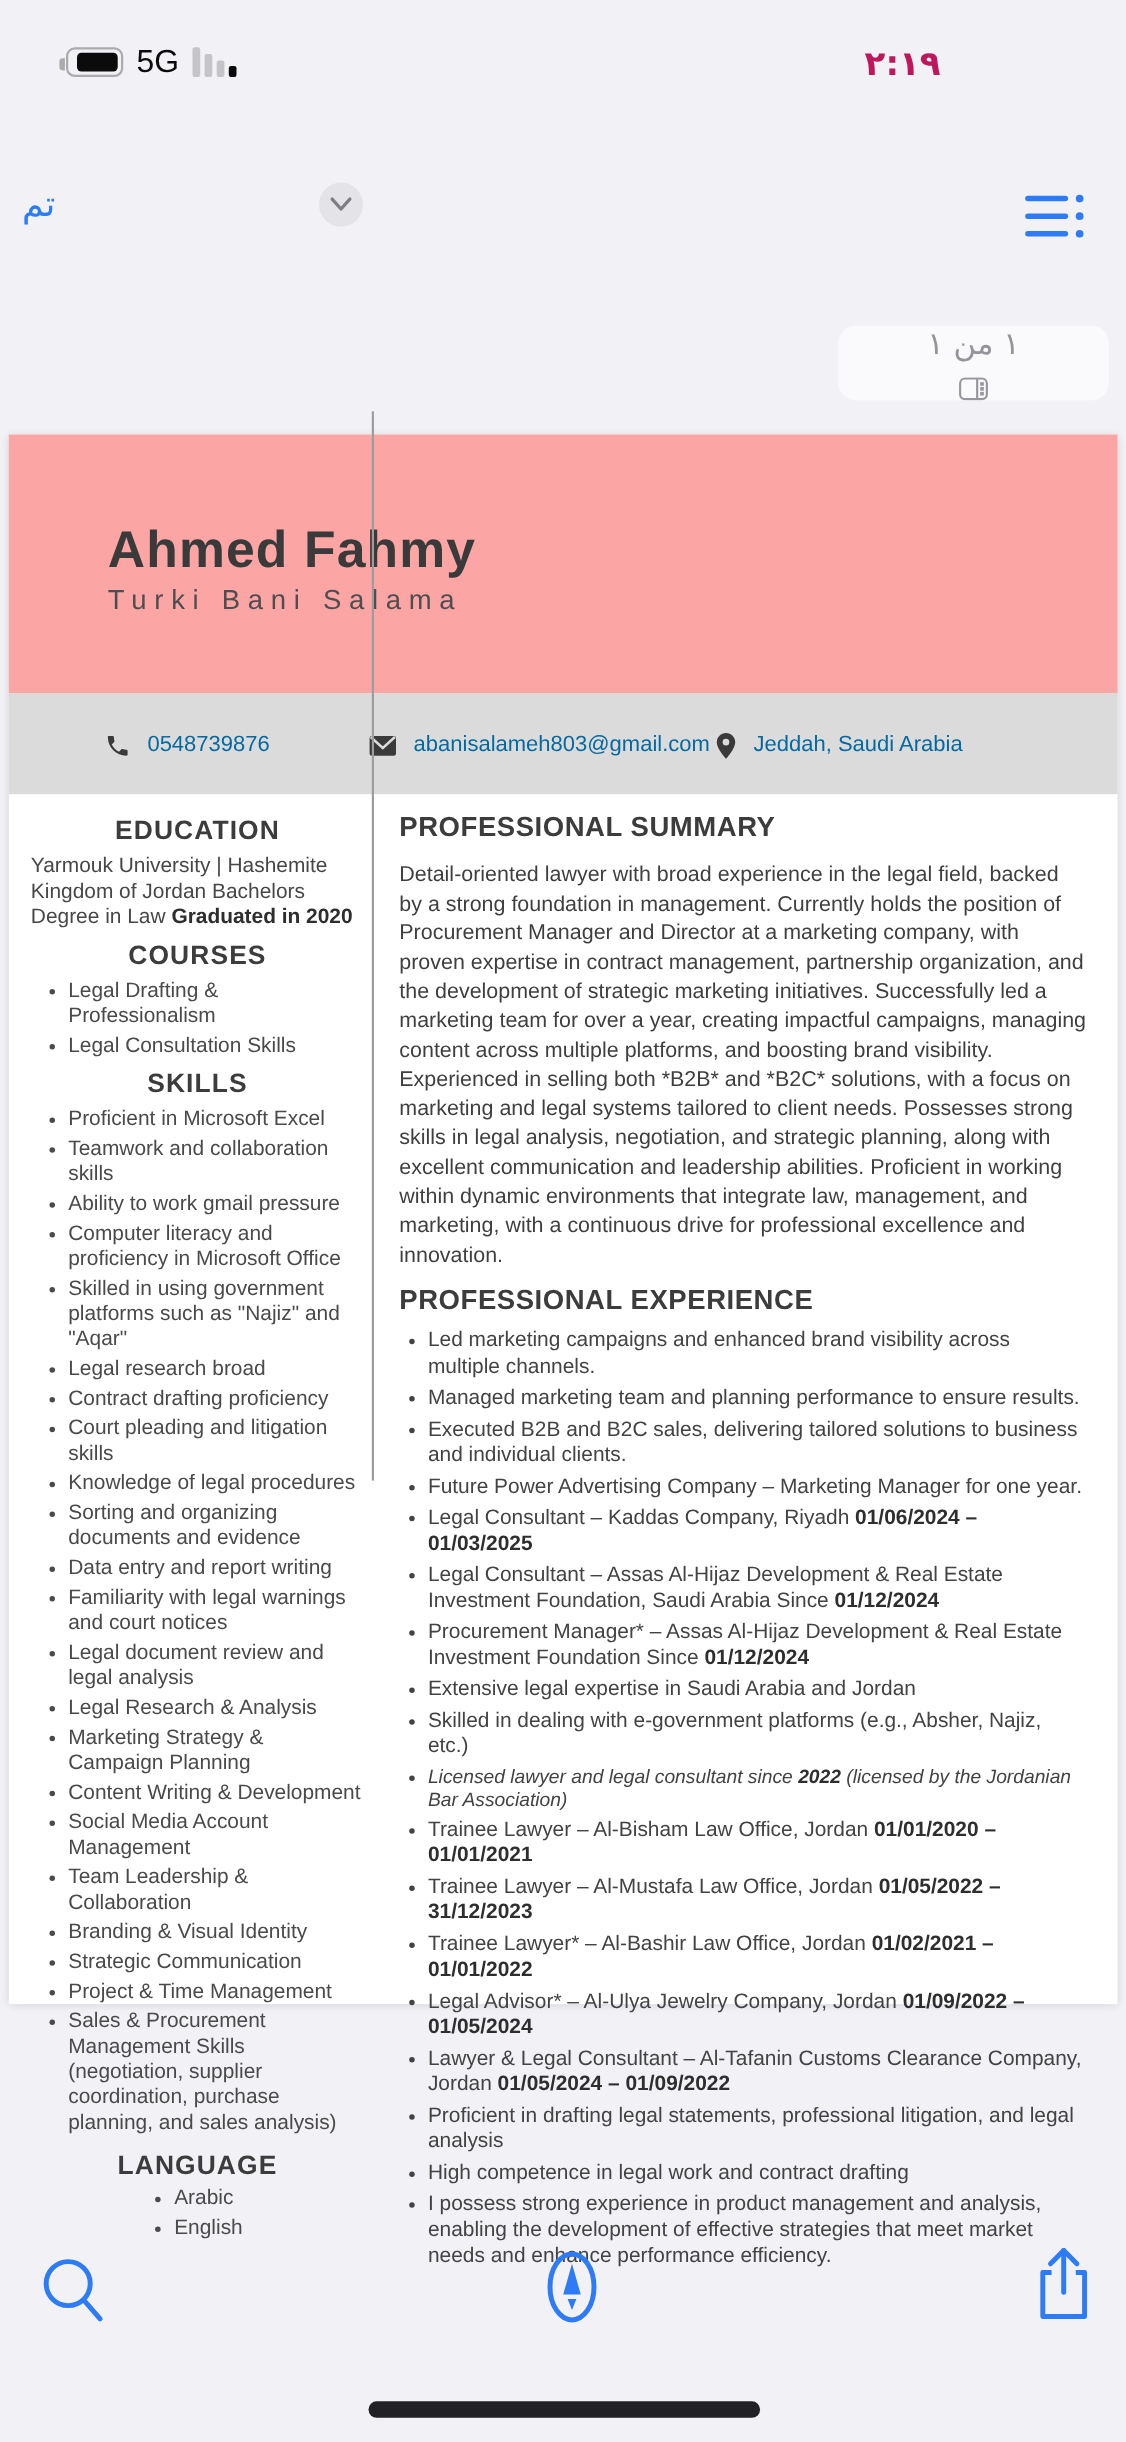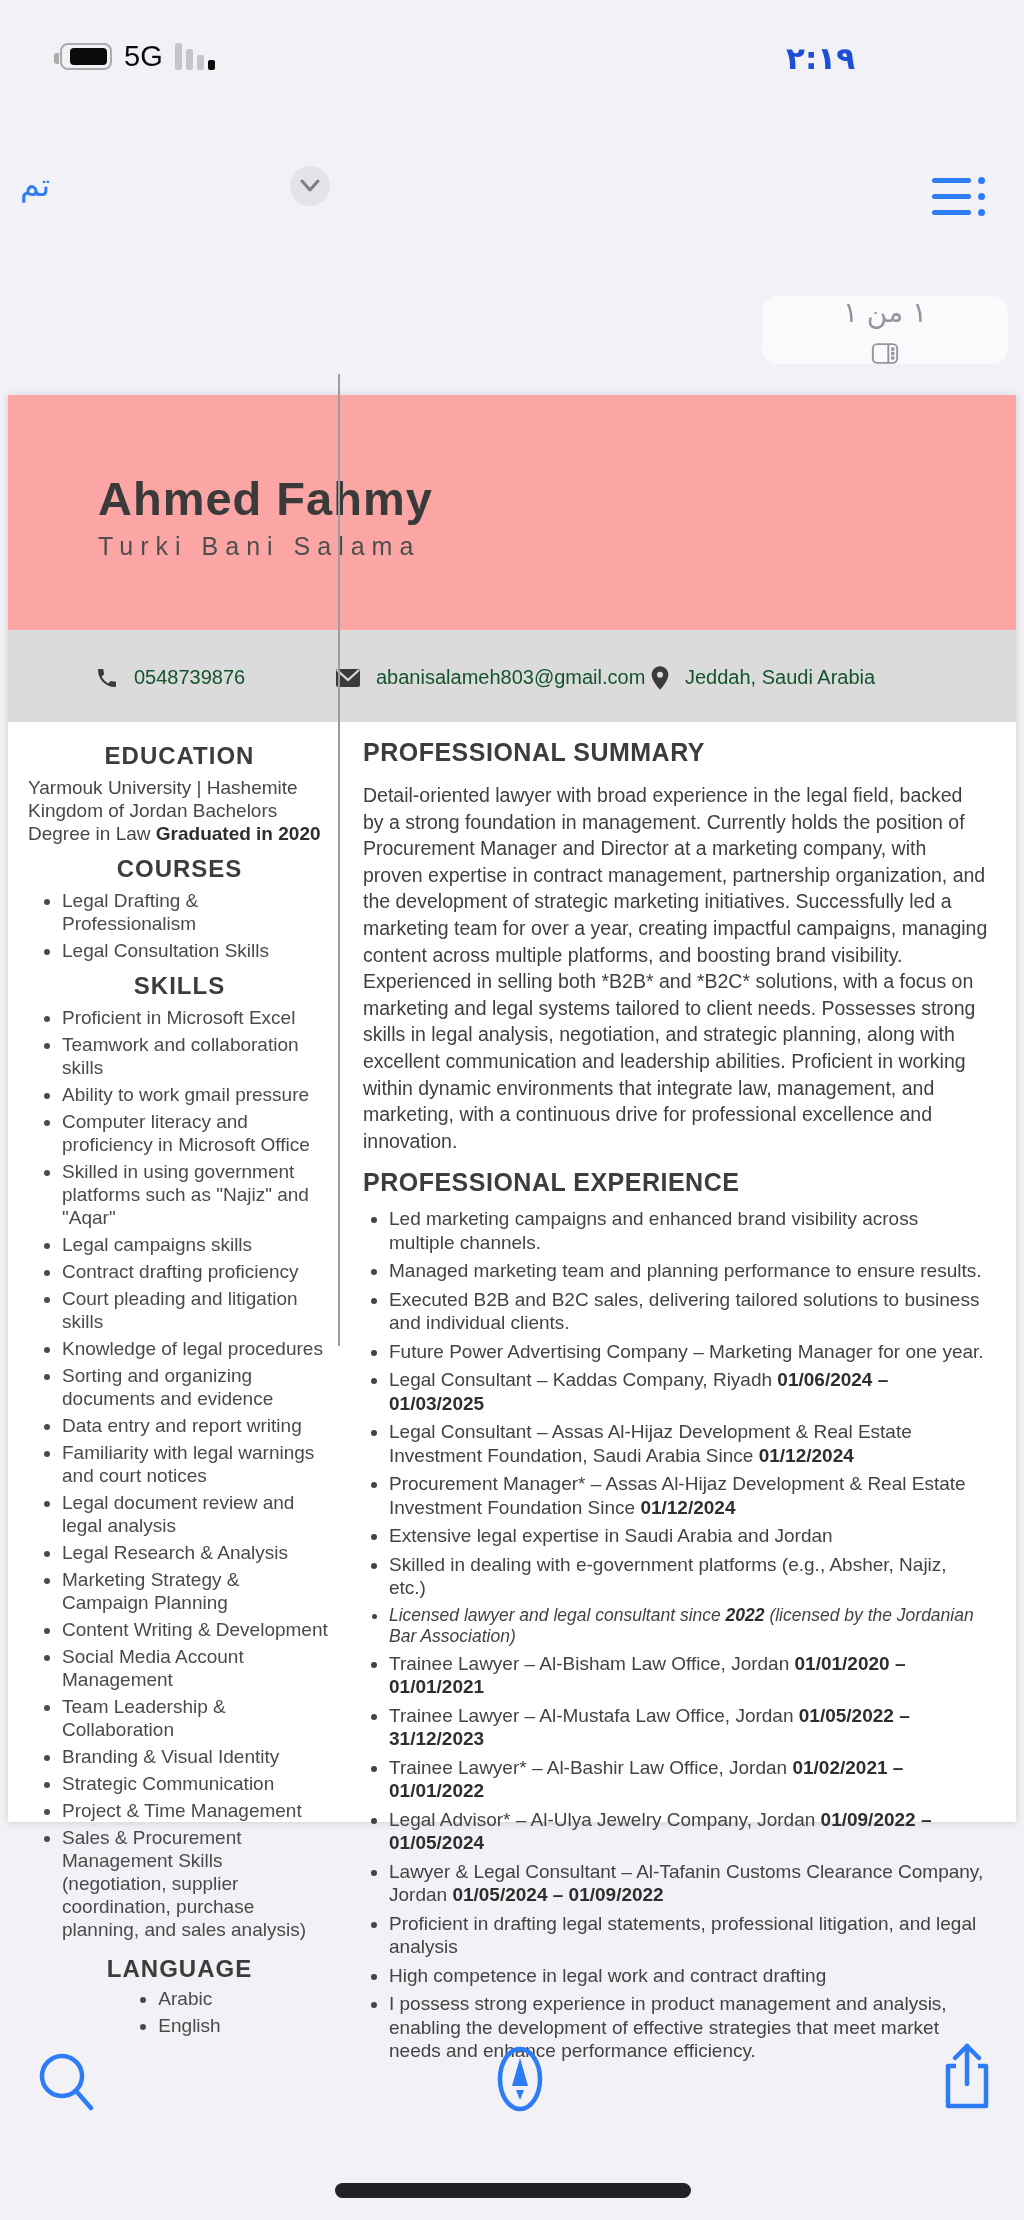--- a/index.html
+++ b/index.html
@@ -15,21 +15,21 @@
   
   .status-left { position:absolute; left:60px; top:40px; display:flex; align-items:center; gap:12px; }
   .battery { position:relative; width:52px; height:27px; border:2px solid #ababab; border-radius:8px; }
   .battery-cap { position:absolute; left:-8px; top:8px; width:5px; height:11px; background:#ababab; border-radius:3px 0 0 3px; }
   .battery-fill { position:absolute; right:3px; top:3px; width:37px; height:17px; background:#0b0b0b; border-radius:4px; }
   .net-label { font-size:29px; color:#0b0b0b; }
   .signal { display:flex; align-items:flex-end; gap:4px; height:27px; }
   .signal .bar { width:7px; border-radius:2px; background:#c4c4c9; }
   .signal .b1 { height:27px; } .signal .b2 { height:21px; } .signal .b3 { height:15px; }
   .signal .b4 { height:10px; background:#0b0b0b; }
-  .status-time { position:absolute; left:786px; top:40px; font-size:31px; font-weight:bold; color:#1d4ed8; }
+  .status-time { position:absolute; left:786px; top:40px; font-size:31px; font-weight:bold; color:#be185d; }
 
   
   .done-btn { position:absolute; left:20px; top:166px; font-size:32px; color:#2e7bf6; }
   .title-group { position:absolute; left:290px; top:166px; display:flex; align-items:center; }
   .chevron-circle { width:40px; height:40px; border-radius:50%; background:#e3e3e8; display:flex; align-items:center; justify-content:center; }
   .doc-title { margin-left:15px; font-size:33px; font-weight:bold; color:#101010; letter-spacing:-0.5px; }
   .menu-btn { position:absolute; left:932px; top:177px; display:flex; flex-direction:column; gap:9px; }
   .menu-row { display:flex; align-items:center; gap:7px; }
   .menu-line { width:39px; height:5px; border-radius:3px; background:#2e7bf6; }
   .menu-dot { width:7px; height:7px; border-radius:50%; background:#2e7bf6; }
@@ -41,21 +41,21 @@
 
   
   .page { position:absolute; left:8px; top:395px; width:1008px; height:1427px; background:#ffffff;
           box-shadow:0 1px 8px rgba(0,0,0,0.14); }
   .resume-header { height:235px; background:#fca5a5; padding:76px 0 0 90px; }
   .resume-name { font-size:47px; font-weight:bold; color:#3a3a3a; letter-spacing:1px; }
   .resume-subtitle { margin-top:6px; font-size:25px; color:#4e4e4e; letter-spacing:7px; }
 
   .contact-bar { position:relative; height:92px; background:#dbdbdb; }
   .contact-item { position:absolute; top:0; height:95px; display:flex; align-items:center; gap:15px;
-                  font-size:20px; color:#14532d; }
+                  font-size:20px; color:#0369a1; }
   .ci-phone { left:87px; } .ci-email { left:327px; } .ci-location { left:642px; }
 
   .page-body { position:relative; display:flex; }
   .col-divider { position:absolute; left:330px; top:-348px; width:2px; height:972px; background:#9d9d9d; }
   .col-left { width:331px; padding:20px 8px 0 20px; }
   .col-right { flex:1; padding:16px 28px 0 24px; }
 
   .sec-heading { font-size:24px; font-weight:bold; color:#3c3c3c; text-align:center; letter-spacing:1px; }
   .sec-heading-r { font-size:25px; font-weight:bold; color:#3c3c3c; letter-spacing:0.5px; }
   .edu-text { margin-top:6px; font-size:19px; line-height:23px; color:#474747; }
@@ -173,21 +173,21 @@
           <li>Legal Consultation Skills</li>
         </ul>
 
       <div class="sec-heading mt10">SKILLS</div>
       <ul class="bullets">
           <li>Proficient in Microsoft Excel</li>
           <li>Teamwork and collaboration skills</li>
           <li>Ability to work gmail pressure</li>
           <li>Computer literacy and proficiency in Microsoft Office</li>
           <li>Skilled in using government platforms such as "Najiz" and "Aqar"</li>
-          <li>Legal campaigns skills</li>
+          <li>Legal research broad</li>
           <li>Contract drafting proficiency</li>
           <li>Court pleading and litigation skills</li>
           <li>Knowledge of legal procedures</li>
           <li>Sorting and organizing documents and evidence</li>
           <li>Data entry and report writing</li>
           <li>Familiarity with legal warnings and court notices</li>
           <li>Legal document review and legal analysis</li>
           <li>Legal Research &amp; Analysis</li>
           <li>Marketing Strategy &amp; Campaign Planning</li>
           <li>Content Writing &amp; Development</li>

